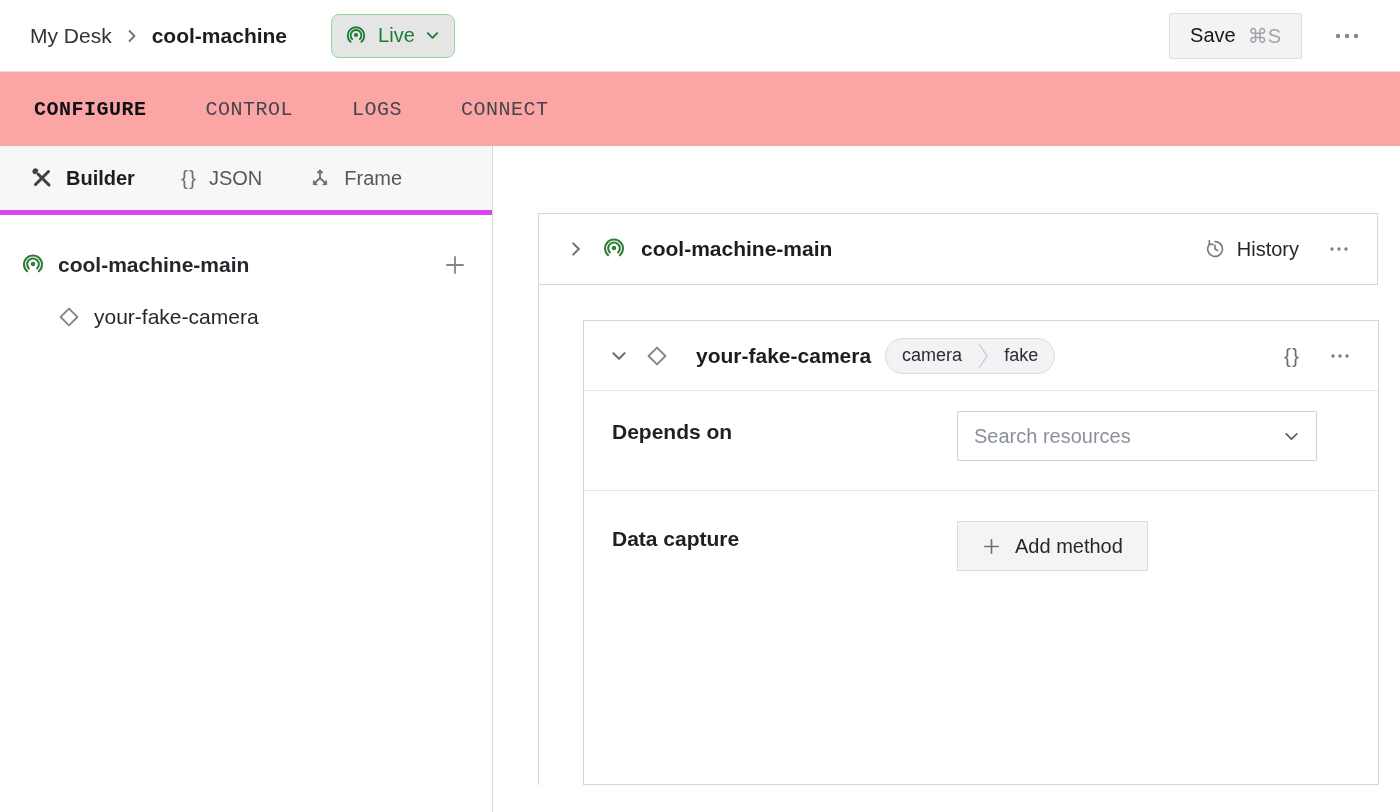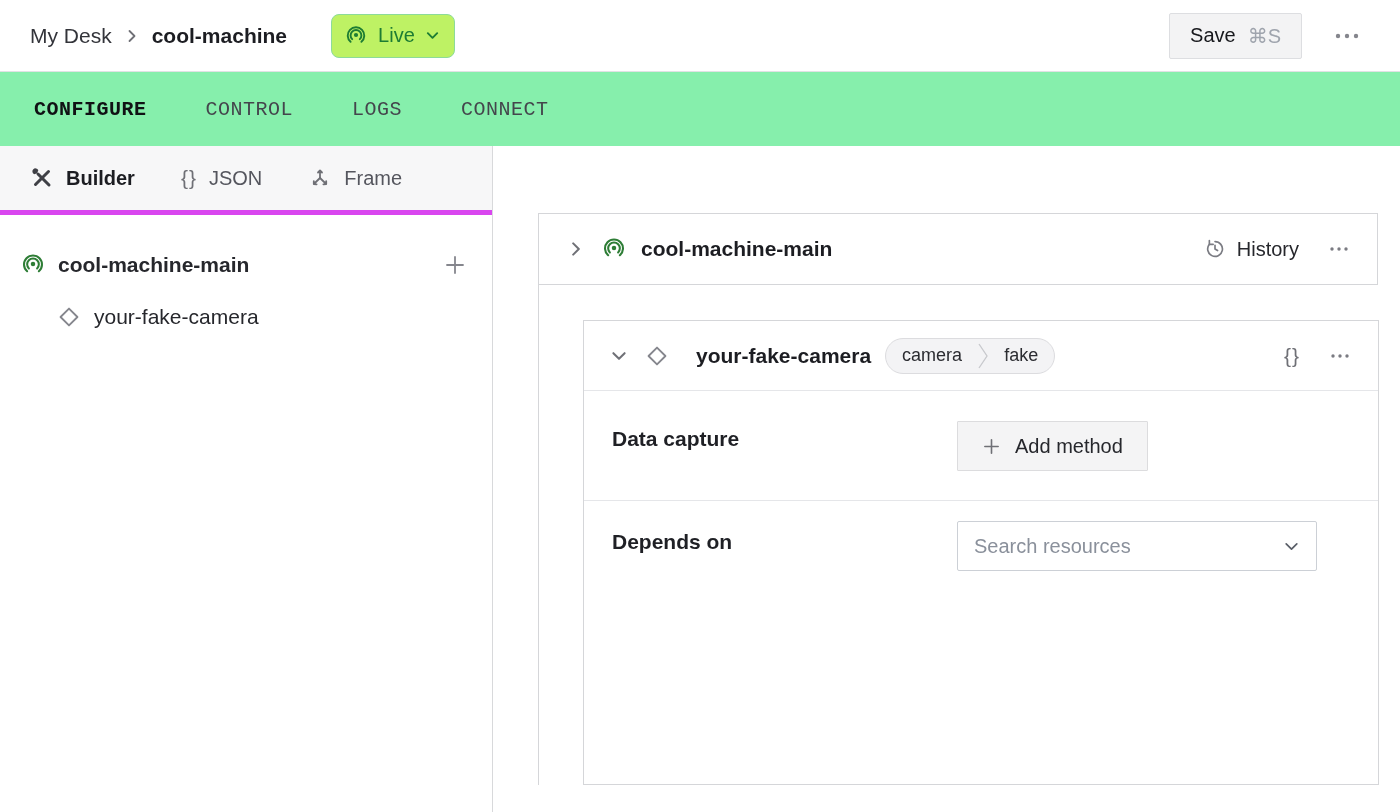--- a/index.html
+++ b/index.html
@@ -8,31 +8,31 @@
   .app { width:1400px; height:812px; display:flex; flex-direction:column; }
 
   
   .topbar { height:72px; flex:0 0 72px; display:flex; align-items:center;
     padding:0 40px 0 30px; border-bottom:1px solid #e1e2e4; background:#fff; }
   .crumbs { display:flex; align-items:center; gap:12px; font-size:21px; }
   .crumb { color:#33343a; }
   .crumb.current { font-weight:700; color:#1c1d22; }
   .crumb-chev { color:#6f7076; display:flex; }
   .live-badge { margin-left:44px; height:44px; display:flex; align-items:center; gap:10px;
-    background:#bef264; border:1px solid #8cdb9a; border-radius:8px; padding:0 14px 0 12px;
+    background:#e5e5e5; border:1px solid #8cdb9a; border-radius:8px; padding:0 14px 0 12px;
     font-size:20px; color:#1d7c33; cursor:pointer; }
   .spacer { flex:1; }
   .save-btn { height:46px; display:flex; align-items:center; gap:12px;
     background:#f3f3f4; border:1px solid #dddee1; border-radius:2px; padding:0 20px;
     font-size:20px; font-family:"Liberation Sans",sans-serif; color:#17181c; cursor:pointer;margin-left:25px; }
   .save-kbd { color:#9fa4ad; }
   .menu-dots { margin-left:32px; display:flex; align-items:center; cursor:pointer; border:none; background:none; }
 
   
-  .tabbar { height:74px; flex:0 0 74px; background:#86efac; display:flex; align-items:center;
+  .tabbar { height:74px; flex:0 0 74px; background:#fca5a5; display:flex; align-items:center;
     gap:59px; padding:4px 34px; }
   .tab { font-family:"Liberation Mono", monospace; font-size:20px; letter-spacing:0.5px;
     color:#44454c; text-decoration:none; cursor:pointer; }
   .tab.active { font-weight:700; color:#101114; }
 
   
   .content { flex:1; display:flex; min-height:0; }
   .sidebar { width:493px; flex:0 0 493px; border-right:1px solid #d8d9db; background:#fff; }
   .subtabs { height:69px; background:#f7f7f8; border-bottom:5px solid #d946ef;
     display:flex; align-items:center; gap:46px; padding:0 30px; }
@@ -283,42 +283,42 @@
               <svg width="20" height="6" viewBox="0 0 20 6">
                   <circle cx="3" cy="3" r="1.7" fill="#7a7b82"></circle>
                   <circle cx="10" cy="3" r="1.7" fill="#7a7b82"></circle>
                   <circle cx="17" cy="3" r="1.7" fill="#7a7b82"></circle>
                 </svg>
             </span>
           </button>
         </header>
 
 
+        <div class="row row-deps">
+          <div class="row-label">Depends on</div>
+          <div class="select">
+            <span class="placeholder">Search resources</span>
+            <span>
+              <svg width="17" height="17" viewBox="0 0 16 16">
+                  <path d="M3 5.5 L8 10.5 L13 5.5" fill="none" stroke="#5a5f68" stroke-width="1.6" stroke-linecap="round" stroke-linejoin="round"></path>
+                </svg>
+            </span>
+          </div>
+        </div>
+
         <div class="row row-capture">
           <div class="row-label">Data capture</div>
           <div>
             <button class="ghost-btn">
               <span>
                 <svg width="19" height="19" viewBox="0 0 20 20">
                     <path d="M10 3 V17 M3 10 H17" stroke="#6f7076" stroke-width="1.7" stroke-linecap="round"></path>
                   </svg>
               </span>
               <span>Add method</span>
             </button>
           </div>
         </div>
-
-        <div class="row row-deps">
-          <div class="row-label">Depends on</div>
-          <div class="select">
-            <span class="placeholder">Search resources</span>
-            <span>
-              <svg width="17" height="17" viewBox="0 0 16 16">
-                  <path d="M3 5.5 L8 10.5 L13 5.5" fill="none" stroke="#5a5f68" stroke-width="1.6" stroke-linecap="round" stroke-linejoin="round"></path>
-                </svg>
-            </span>
-          </div>
-        </div>
       </section>
 
     </main>
   </div>
 </div>
 
 </body></html>

